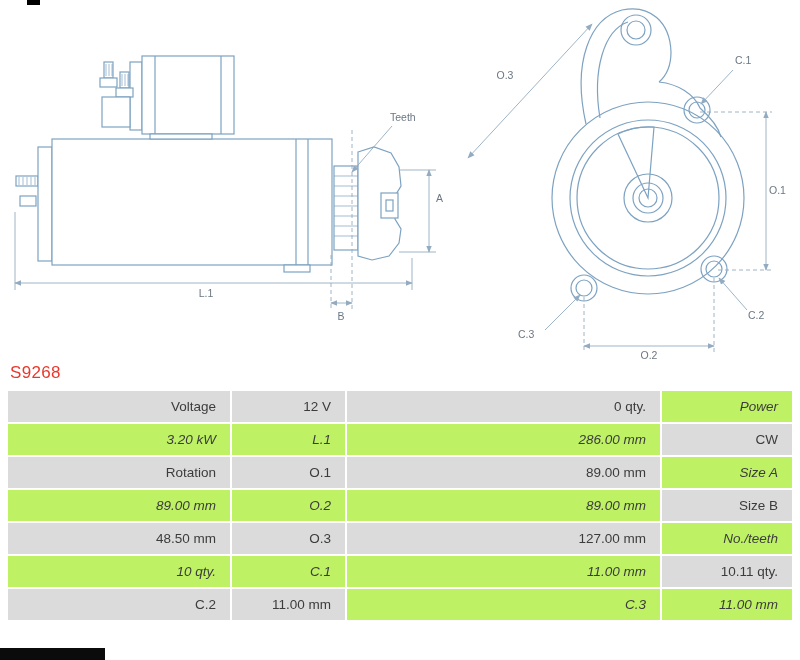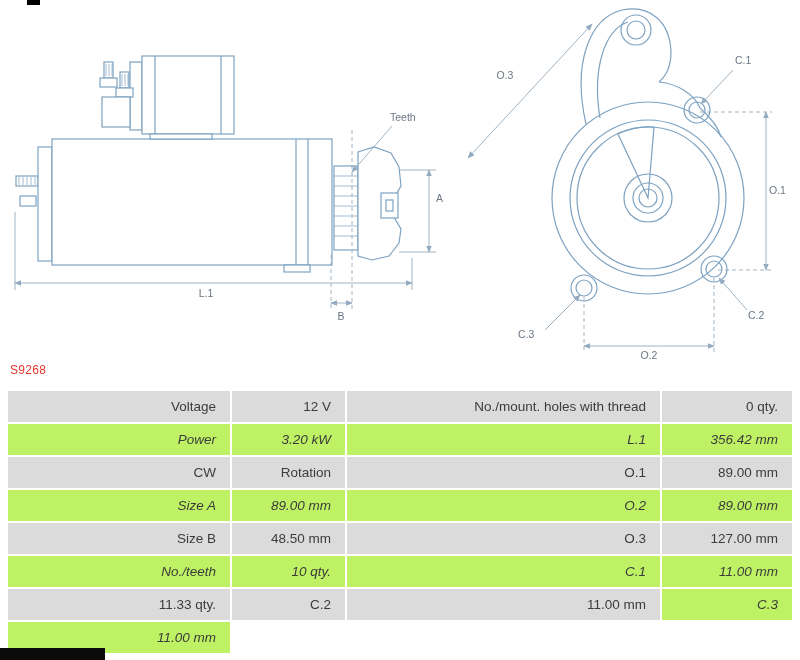--- a/index.html
+++ b/index.html
@@ -5,21 +5,21 @@
   html,body {margin:0; padding:0; background:#ffffff;}
   .page {
     position:relative; width:800px; height:660px; background:#ffffff;
     overflow:hidden; font-family:"Liberation Sans", sans-serif;
   }
   .artifact-top {position:absolute; left:27px; top:0; width:13px; height:5px; background:#000;}
   .artifact-bottom {position:absolute; left:0; bottom:0; width:105px; height:12px; background:#0b0b0b;}
   .diagram {position:absolute; left:0; top:0; width:800px; height:365px;}
   .product-code {
     position:absolute; left:10px; top:363px;
-    font-size:12px; color:#e8382d; letter-spacing:0.3px;
+    font-size:17px; color:#e8382d; letter-spacing:0.3px;
   }
   .spec-table {
     position:absolute; left:8px; top:391px;
     display:grid;
     grid-template-columns:222px 113px 313px 130px;
     grid-auto-rows:31px;
     gap:2px;
     background:#ffffff;
   }
   .cell {
@@ -141,27 +141,26 @@
       </g>
     </svg>
   </div>
 
   <div class="product-code">S9268</div>
 
   <div class="spec-table">
 
     <div class="cell a">Voltage</div>
     <div class="cell a">12 V</div>
-    <div class="cell a">No./mount. holes with thread</div>
     <div class="cell a">0 qty.</div>
 
     <div class="cell b">Power</div>
     <div class="cell b">3.20 kW</div>
     <div class="cell b">L.1</div>
-    <div class="cell b">356.42 mm</div>
+    <div class="cell b">286.00 mm</div>
 
     <div class="cell a">CW</div>
     <div class="cell a">Rotation</div>
     <div class="cell a">O.1</div>
     <div class="cell a">89.00 mm</div>
 
     <div class="cell b">Size A</div>
     <div class="cell b">89.00 mm</div>
     <div class="cell b">O.2</div>
     <div class="cell b">89.00 mm</div>
@@ -169,21 +168,21 @@
     <div class="cell a">Size B</div>
     <div class="cell a">48.50 mm</div>
     <div class="cell a">O.3</div>
     <div class="cell a">127.00 mm</div>
 
     <div class="cell b">No./teeth</div>
     <div class="cell b">10 qty.</div>
     <div class="cell b">C.1</div>
     <div class="cell b">11.00 mm</div>
 
-    <div class="cell a">11.33 qty.</div>
+    <div class="cell a">10.11 qty.</div>
     <div class="cell a">C.2</div>
     <div class="cell a">11.00 mm</div>
 
     <div class="cell b">C.3</div>
     <div class="cell b">11.00 mm</div>
   </div>
 
   <div class="artifact-bottom"></div>
 
 </div>

